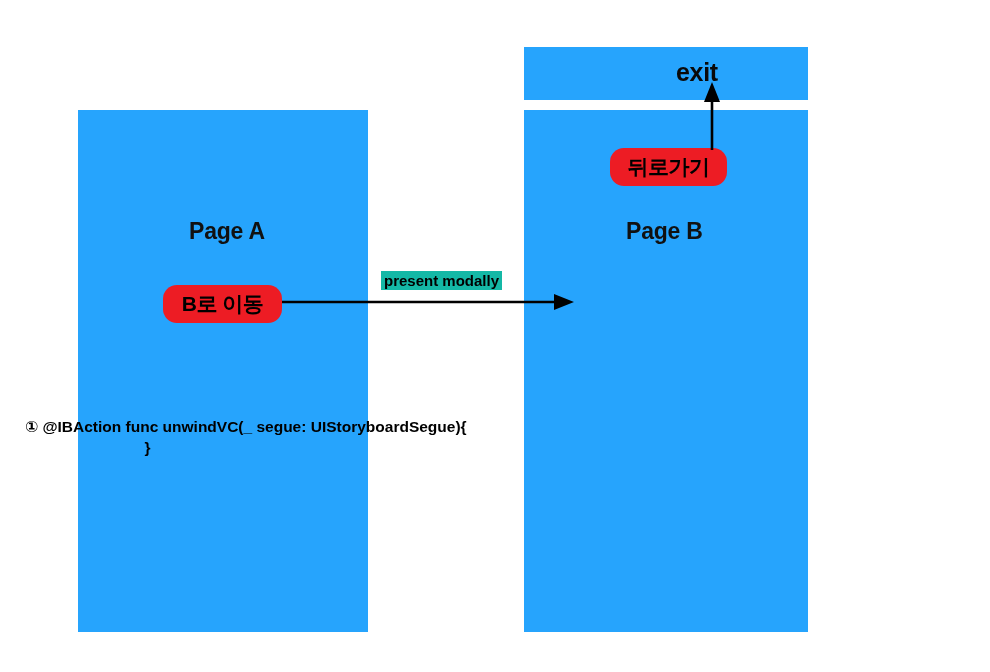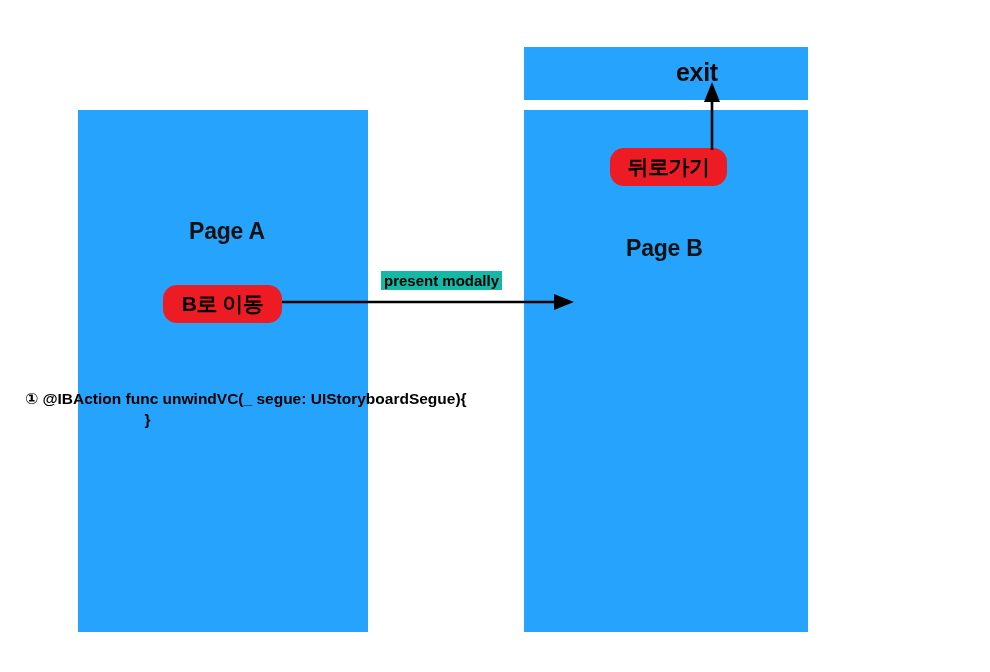--- a/index.html
+++ b/index.html
@@ -30,21 +30,21 @@
   
   .page-title {
     position: absolute;
     font-size: 23px;
     font-weight: bold;
     color: #111111;
     letter-spacing: -0.2px;
     white-space: nowrap;
   }
   #page-a-title { left: 181px; top: 218px; margin-left: 8px; }
-  #page-b-title { left: 626px; top: 218px; margin-top: 17px; }
+  #page-b-title { left: 626px; top: 218px; }
 
   
   #exit-label {
     position: absolute;
     left: 676px;
     top: 58px;
     font-size: 25px;
     font-weight: bold;
     color: #0a0a0a;
     letter-spacing: -0.3px;
@@ -94,21 +94,21 @@
     left: 700px;
     top: 80px;
     width: 24px;
     height: 70px;
   }
 
   
   #annotation-code {
     position: absolute;
     left: 25px;
-    top: 388px;
+    top: 416px;
     width: 455px;
     font-size: 15.5px;
     font-weight: bold;
     color: #000000;
     line-height: 21px;
     text-align: center;
     white-space: nowrap;
   }
   #annotation-code .line-1 { display: block; text-align: left; }
   #annotation-code .line-2 { display: block; text-align: center; padding-right: 210px; }

